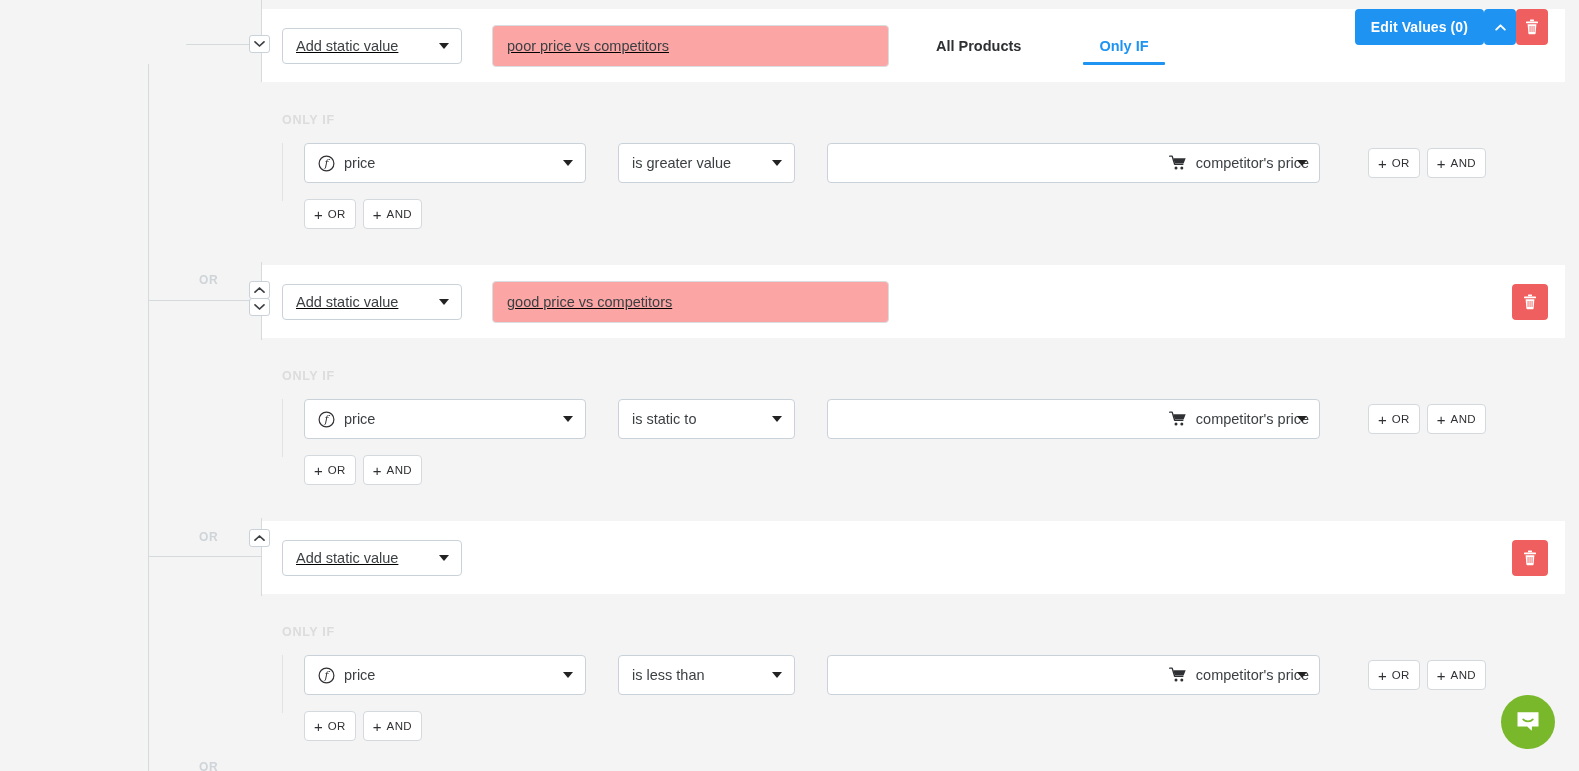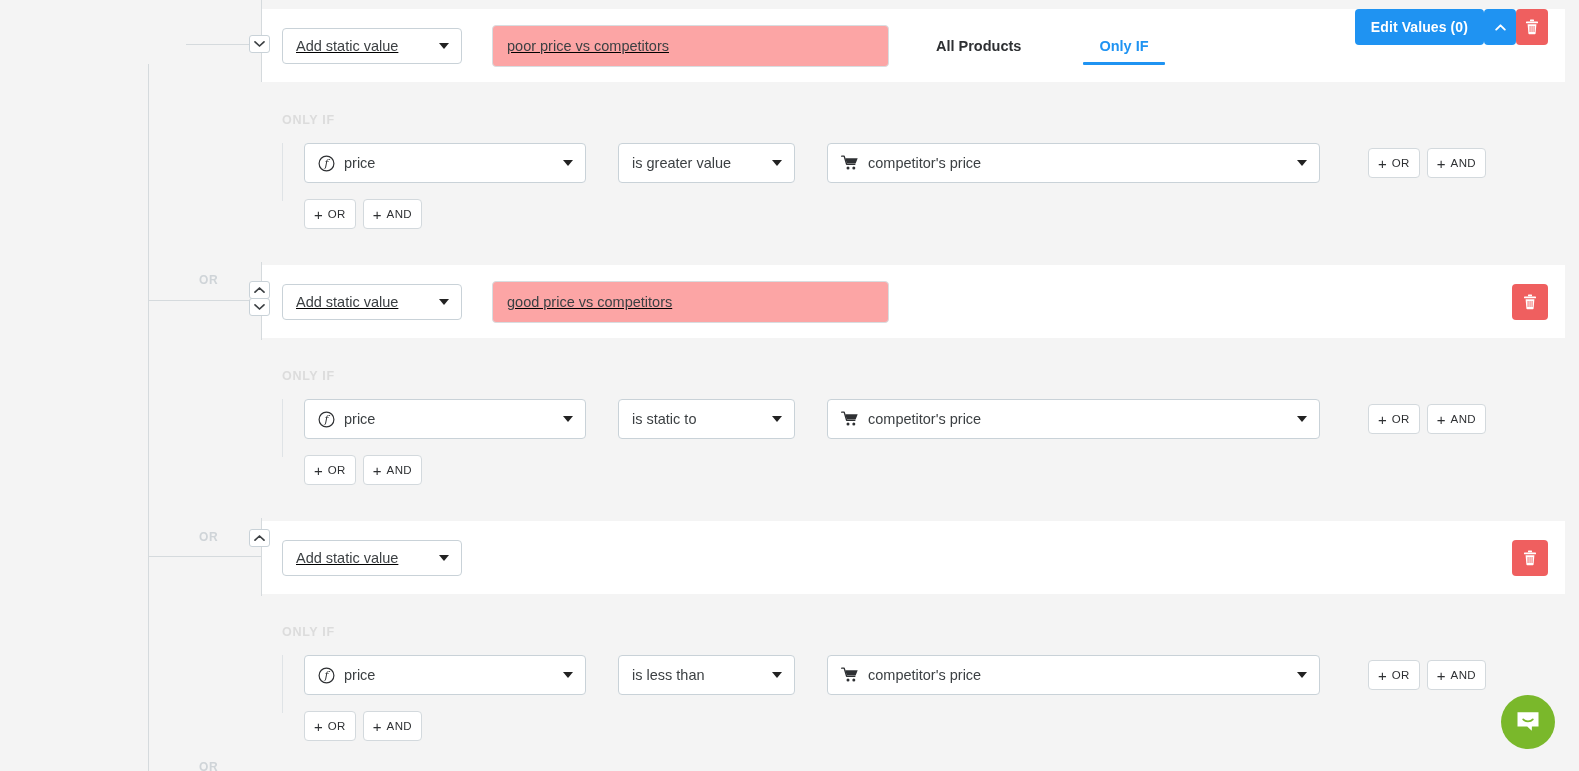--- a/index.html
+++ b/index.html
@@ -232,21 +232,21 @@
   .cond-wrap { position: relative; padding-left: 22px; }
   .cond-rail {
     position: absolute;
     left: 0; top: 0;
     width: 1px; height: 58px;
     background: #dfe3e6;
   }
   .cond-row { display: flex; align-items: center; }
   .sel-field { width: 282px; height: 40px; }
   .sel-op    { width: 177px; height: 40px; margin-left: 32px; }
-  .sel-val   { width: 493px; height: 40px; margin-left: 32px; }
+  .sel-val   { width: 493px; height: 40px; margin-left: 32px; justify-content: flex-end; }
 
   .f-icon {
     display: inline-flex;
     width: 17px; height: 17px;
     margin-right: 9px;
     flex: 0 0 auto;
     align-items: center; justify-content: center;
   }
   .cart-icon {
     display: inline-flex;

